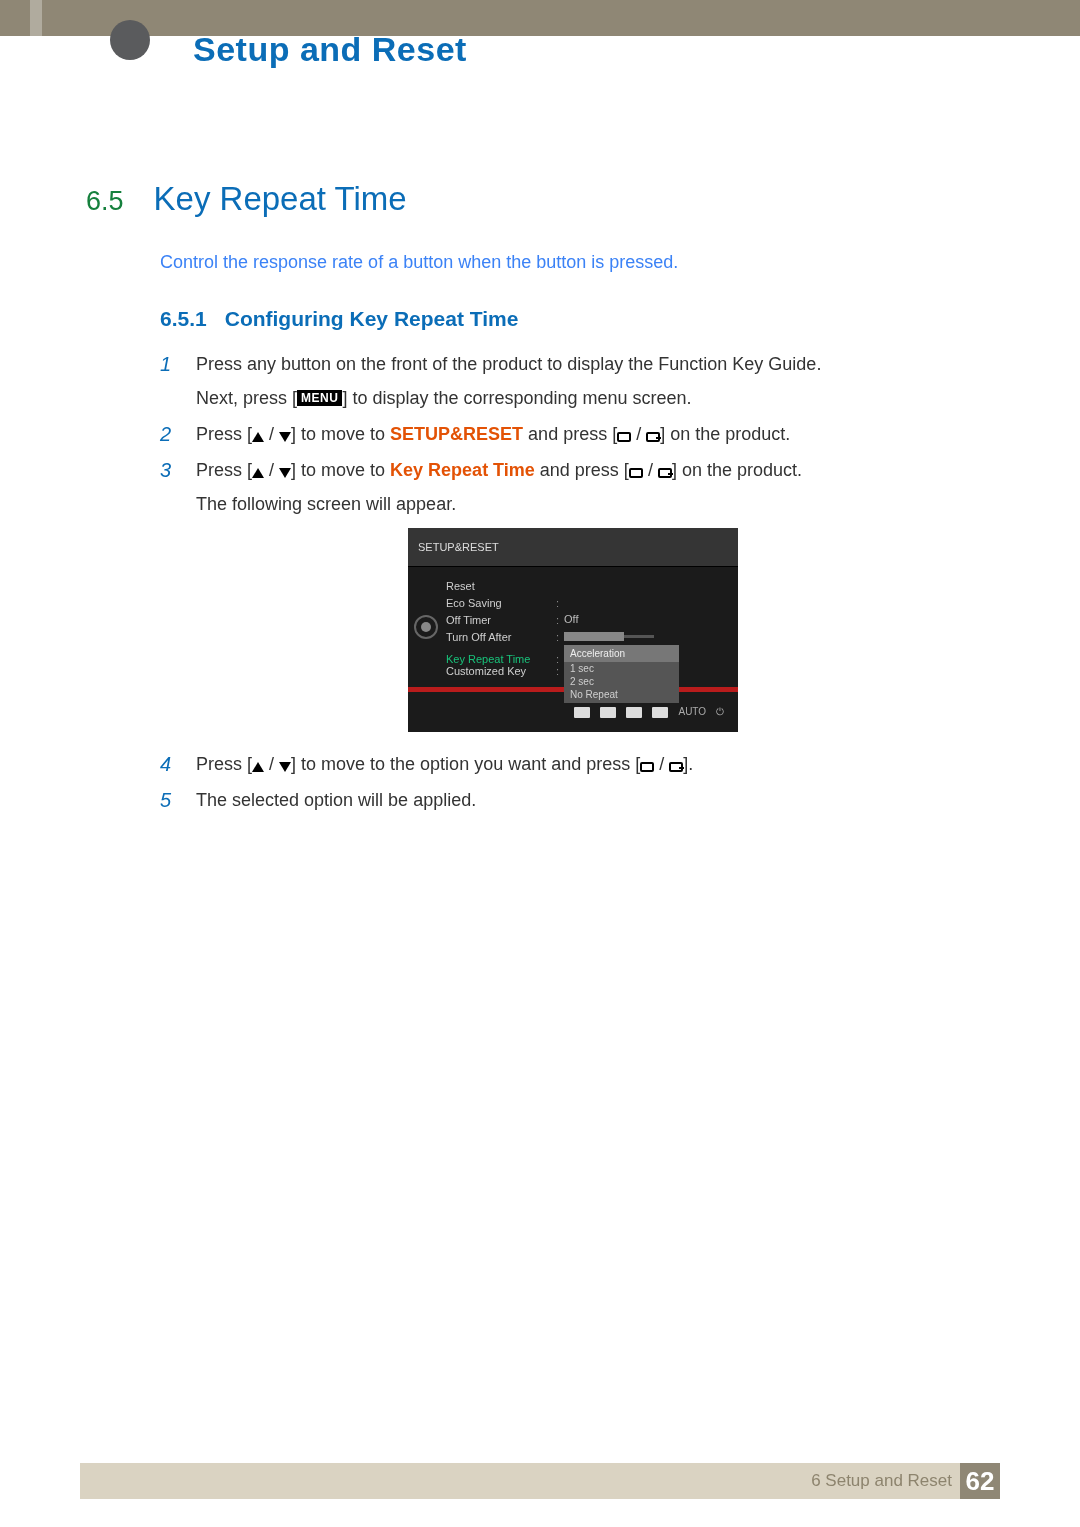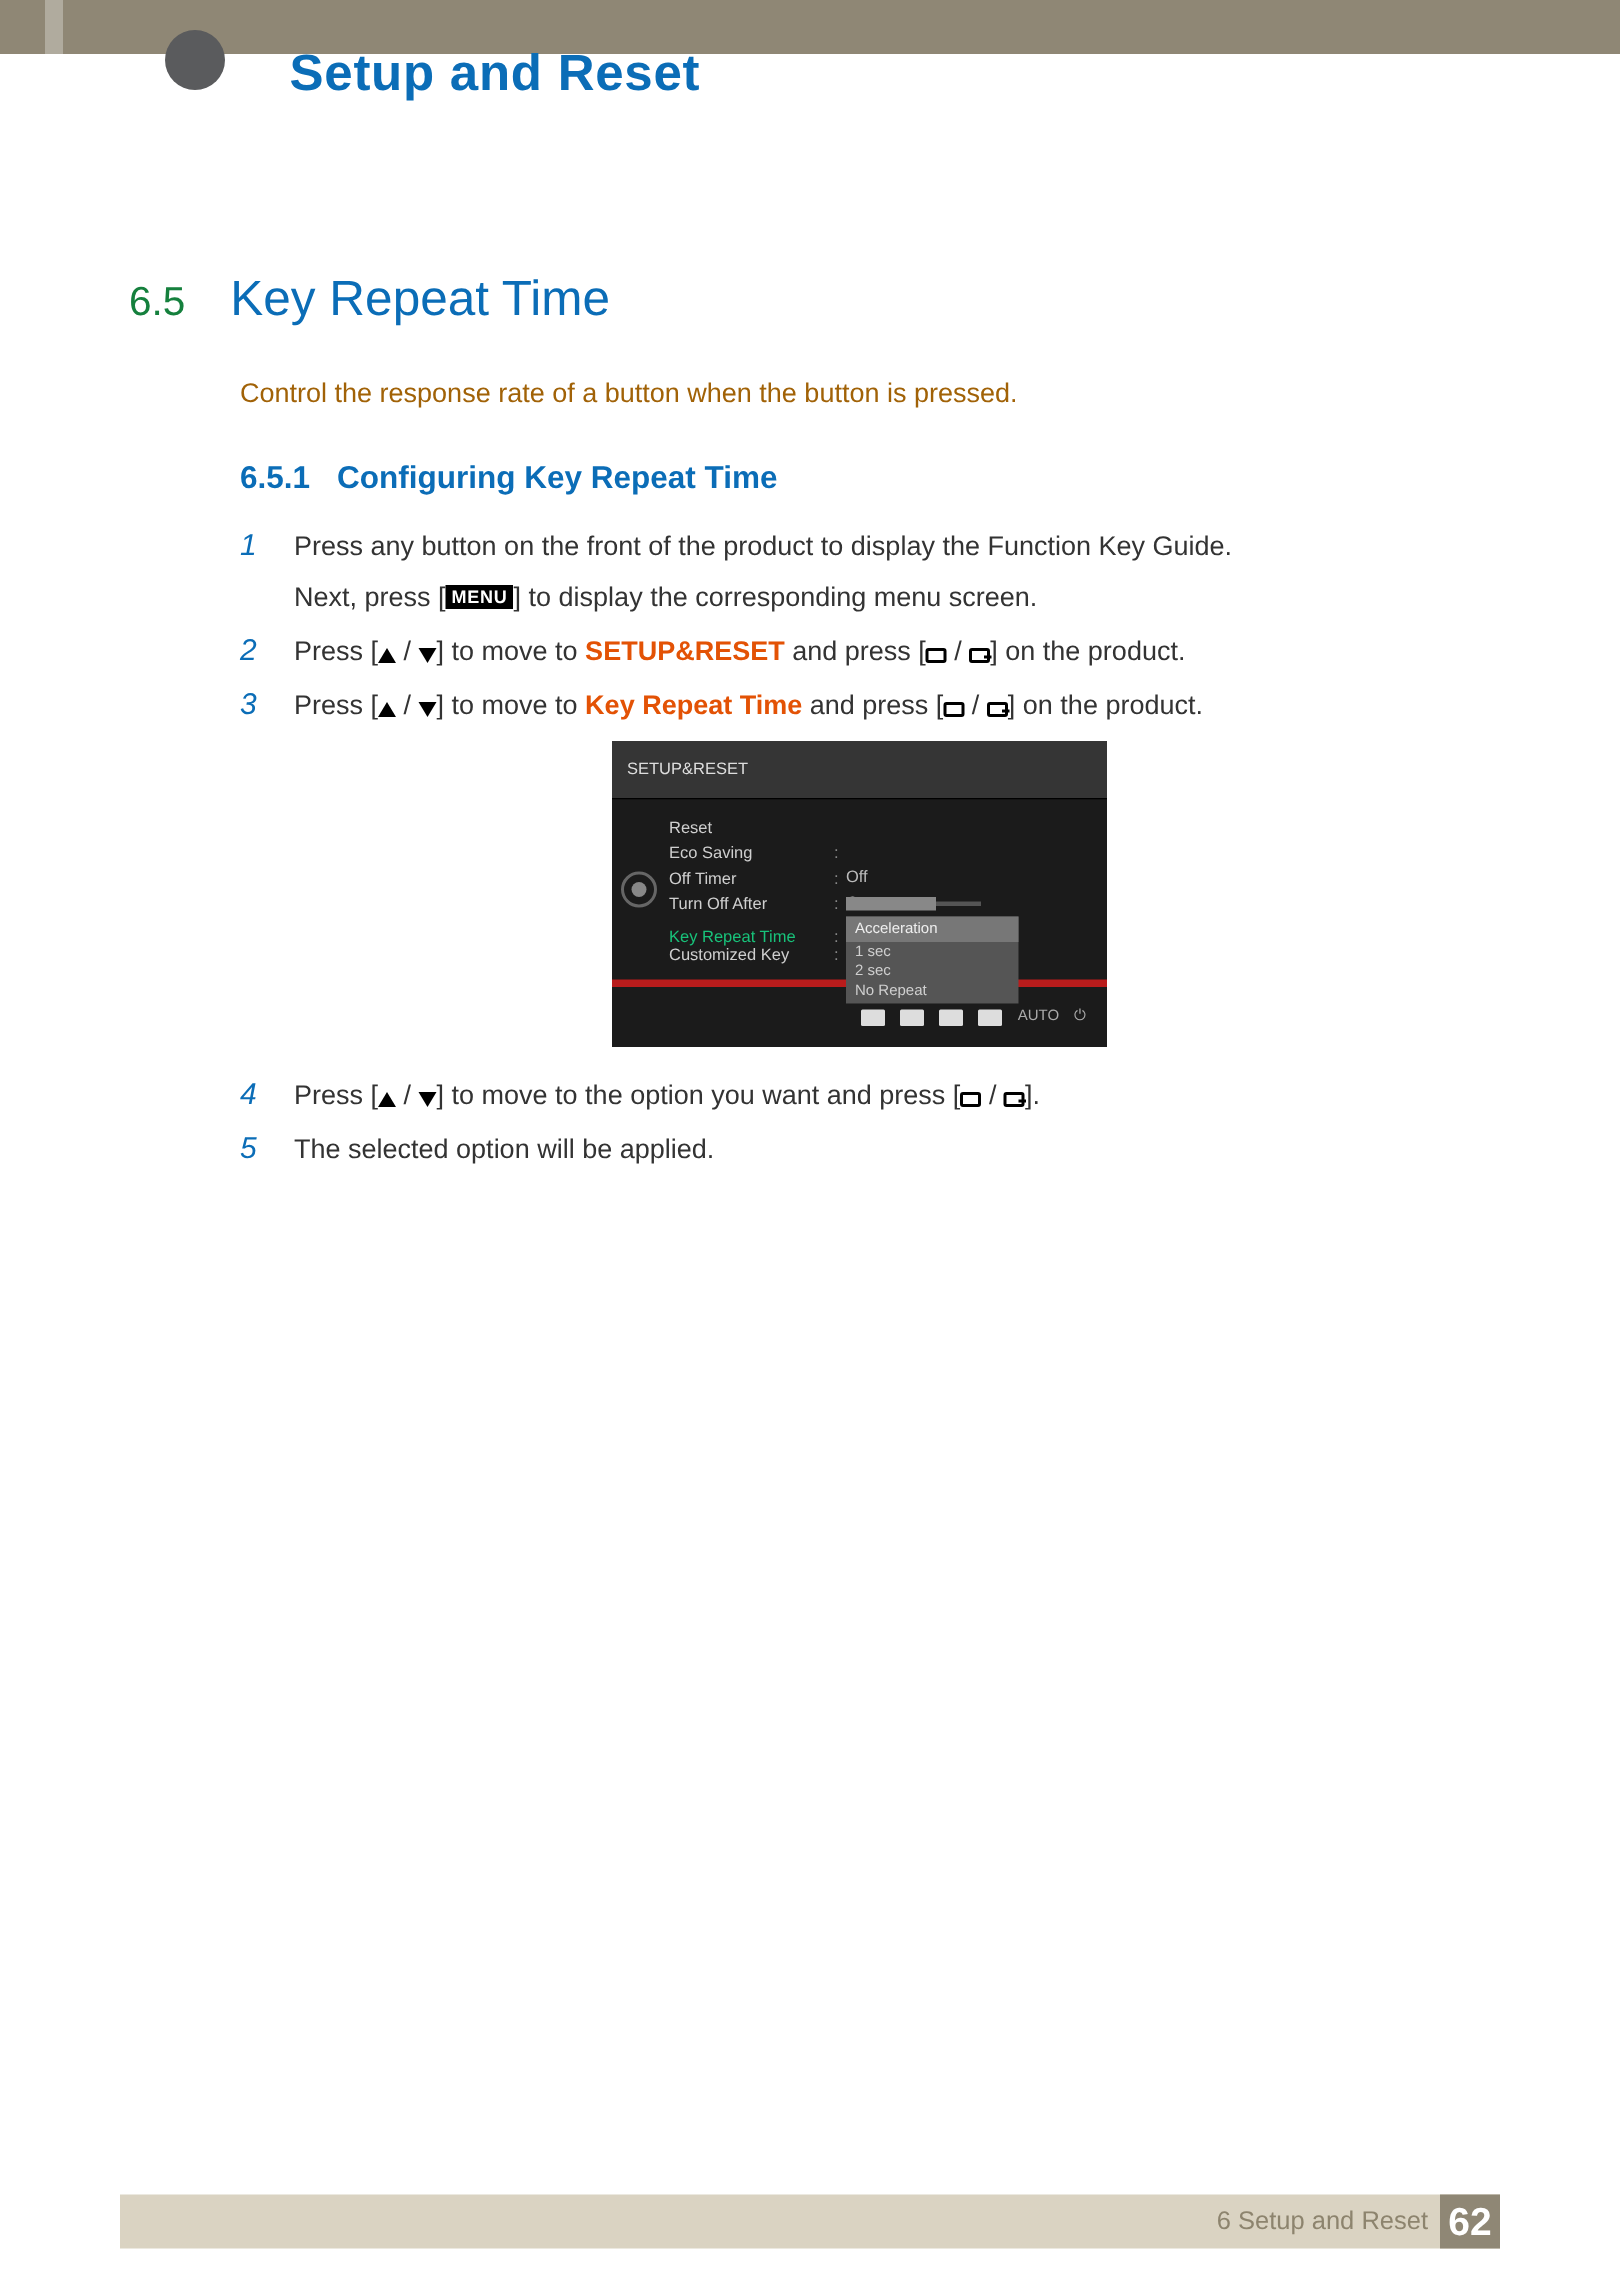--- a/index.html
+++ b/index.html
@@ -31,21 +31,21 @@
     letter-spacing:0.5px;
   }
   
   .section-row {
     position:absolute; left:86px; top:180px; display:flex; align-items:baseline; gap:30px;
   }
   .section-num { font-size:27px; color:#15803d; font-weight:normal;}
   .section-title { font-size:33px; color:#0b6db7; font-weight:normal;}
   
   .intro {
-    position:absolute; left:160px; top:252px; font-size:18px; color:#a16207;
+    position:absolute; left:160px; top:252px; font-size:18px; color:#3b82f6;
   }
   
   .subsection-row {
     position:absolute; left:160px; top:307px; display:flex; align-items:baseline; gap:18px;
     font-size:21px; color:#0b6db7; font-weight:bold;
   }
   
   .content {
     position:absolute; left:160px; top:350px; width:790px;
     font-size:18px; line-height:28px; color:#333;
@@ -156,20 +156,21 @@
       <span>Next, press [</span><span class="menu-badge">MENU</span><span>] to display the corresponding menu screen.</span>
     </span>
   </li>
   <li>
     <span class="step-num">2</span>
     <span>Press [</span><span class="inline-icon tri-up"></span> / <span class="inline-icon tri-down"></span><span>] to move to </span><span class="emph-red">SETUP&amp;RESET</span><span> and press [</span><span class="inline-icon rect"></span> / <span class="inline-icon enter"></span><span>] on the product.</span>
   </li>
   <li>
     <span class="step-num">3</span>
     <span>Press [</span><span class="inline-icon tri-up"></span> / <span class="inline-icon tri-down"></span><span>] to move to </span><span class="emph-red">Key Repeat Time</span><span> and press [</span><span class="inline-icon rect"></span> / <span class="inline-icon enter"></span><span>] on the product.</span>
+    <div style="margin-top:6px;">The following screen will appear.</div>
     
     <div class="osd-wrap">
       <div class="osd">
         <div class="osd-head">SETUP&amp;RESET</div>
         <div class="osd-body">
           <div class="osd-gear"></div>
           <div class="osd-row">
                 <span class="osd-label">Reset</span>
               </div>
           <div class="osd-row">

